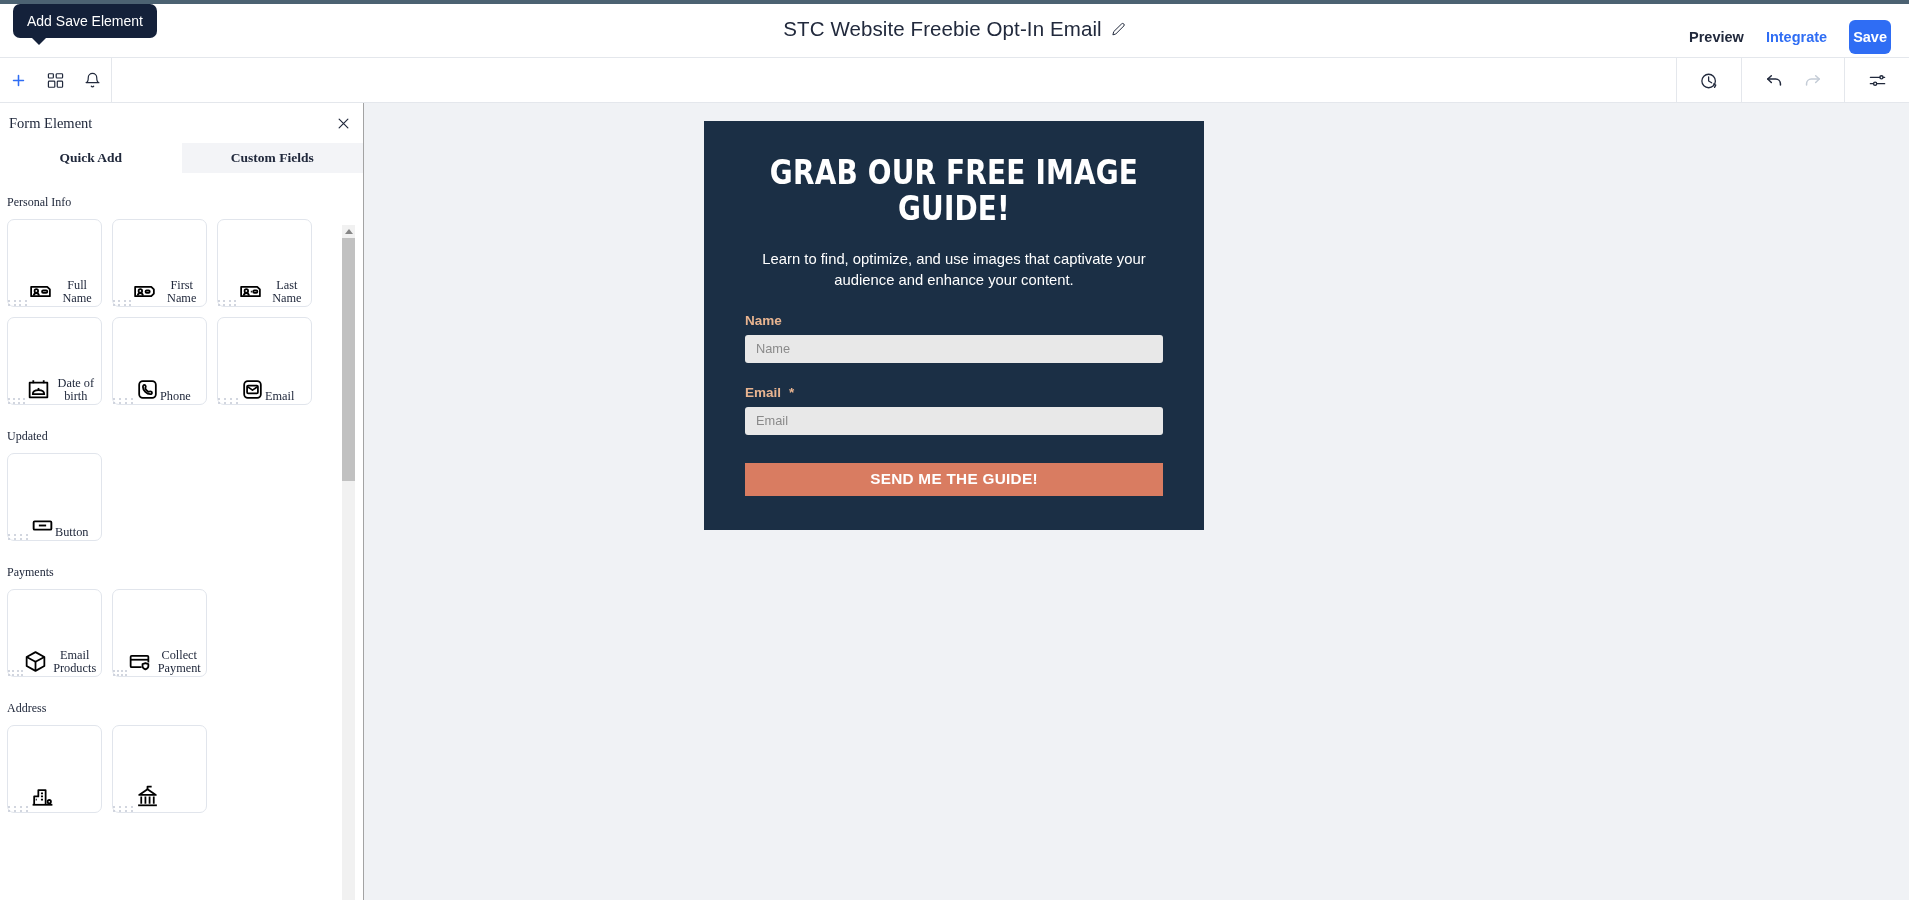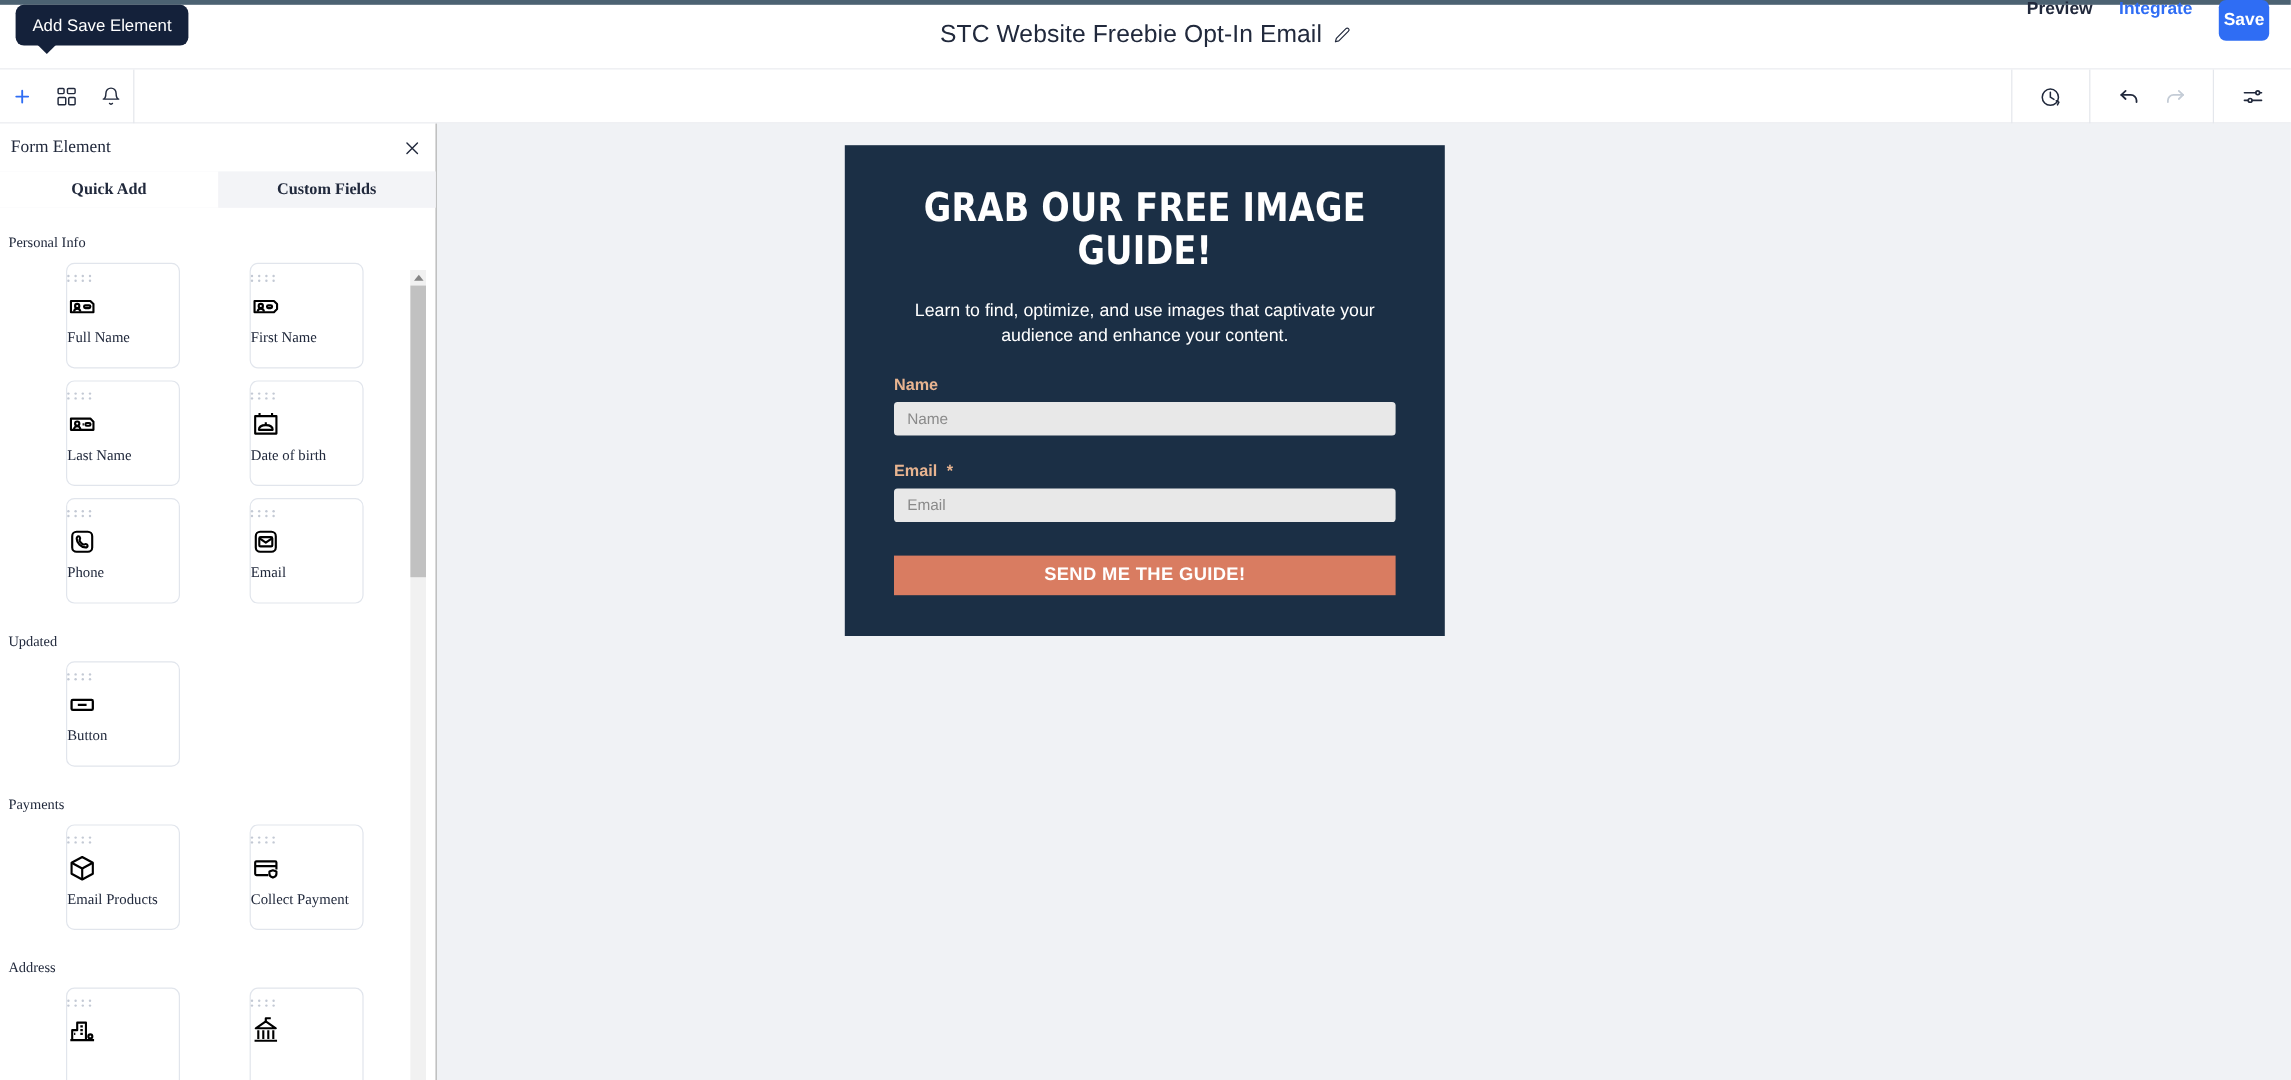--- a/index.html
+++ b/index.html
@@ -32,21 +32,21 @@
     display: flex; align-items: center; justify-content: center;
     gap: 9px;
   }
   .form-title {
     font-size: 20.5px; color: #21293c; font-weight: 400;
     letter-spacing: .1px;
   }
   .edit-pencil { color: #21293c; display: flex; align-items: center; }
   .top-actions {
     position: absolute; right: 18px; top: 0; height: 74px;
-    display: flex; align-items: flex-start; gap: 22px; margin-left: 17px;
+    display: flex; align-items: center; gap: 22px; margin-left: 17px;
   }
   .top-link { font-size: 14.5px; color: #21293c; font-weight: 600; }
   .top-link.blue { color: #2f6df4; }
   .save-btn {
     background: #2f6df4; color: #ffffff; font-size: 14.5px; font-weight: 700;
     border: none; border-radius: 6px; padding: 9px 4px; cursor: pointer;
   }
 
   
   .tooltip {
@@ -103,23 +103,22 @@
     overflow: hidden;
   }
   .panel-scroll { padding: 12px 0 0 0; position: relative; }
   .section-title {
     font-size: 12px; color: #21293c; margin: 10px 0 9px 7px;
   }
   .card-grid { display: flex; gap: 10px; padding-left: 7px; flex-wrap: wrap; }
   .card {
     width: 95px; height: 88px; border: 1px solid #e1e5ec; border-radius: 7px;
     background: #ffffff; position: relative;
-    display: flex; flex-direction: column; align-items: flex-start;
+    display: flex; flex-direction: row; align-items: flex-end;
     cursor: grab;
-    margin-left: 48px;
   }
   .dots { margin-top: 9px; width: 22px; display: grid; grid-template-columns: repeat(4,1fr); gap: 2px; }
   .dots i { width: 2px; height: 2px; background: #c3c9d4; border-radius: 50%; display: block; }
   .card-ic { margin-top: 5px; height: 30px; display: flex; align-items: center; justify-content: center; color: #000; }
   .card-label { font-size: 12.3px; color: #21293c; margin-top: 5px; text-align: center; line-height: 1.1; }
   .badge {
     position: absolute; top: -9px; left: 50%; transform: translateX(-50%);
     background: #e3ecfd; color: #2f6df4; font-size: 10.5px; font-weight: 700;
     padding: 2px 9px; border-radius: 9px; white-space: nowrap; z-index: 3;
   }

